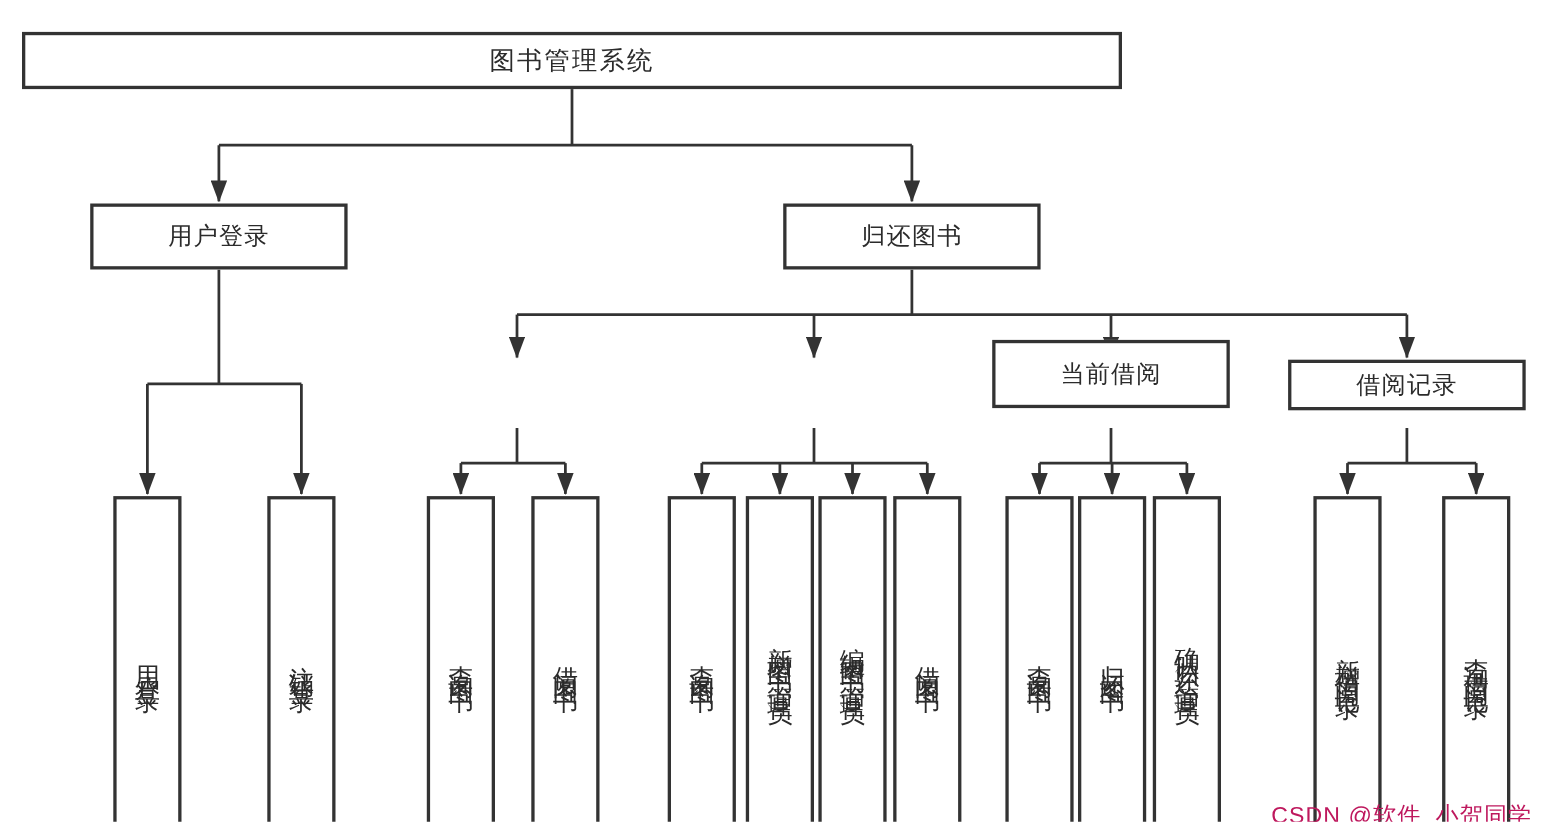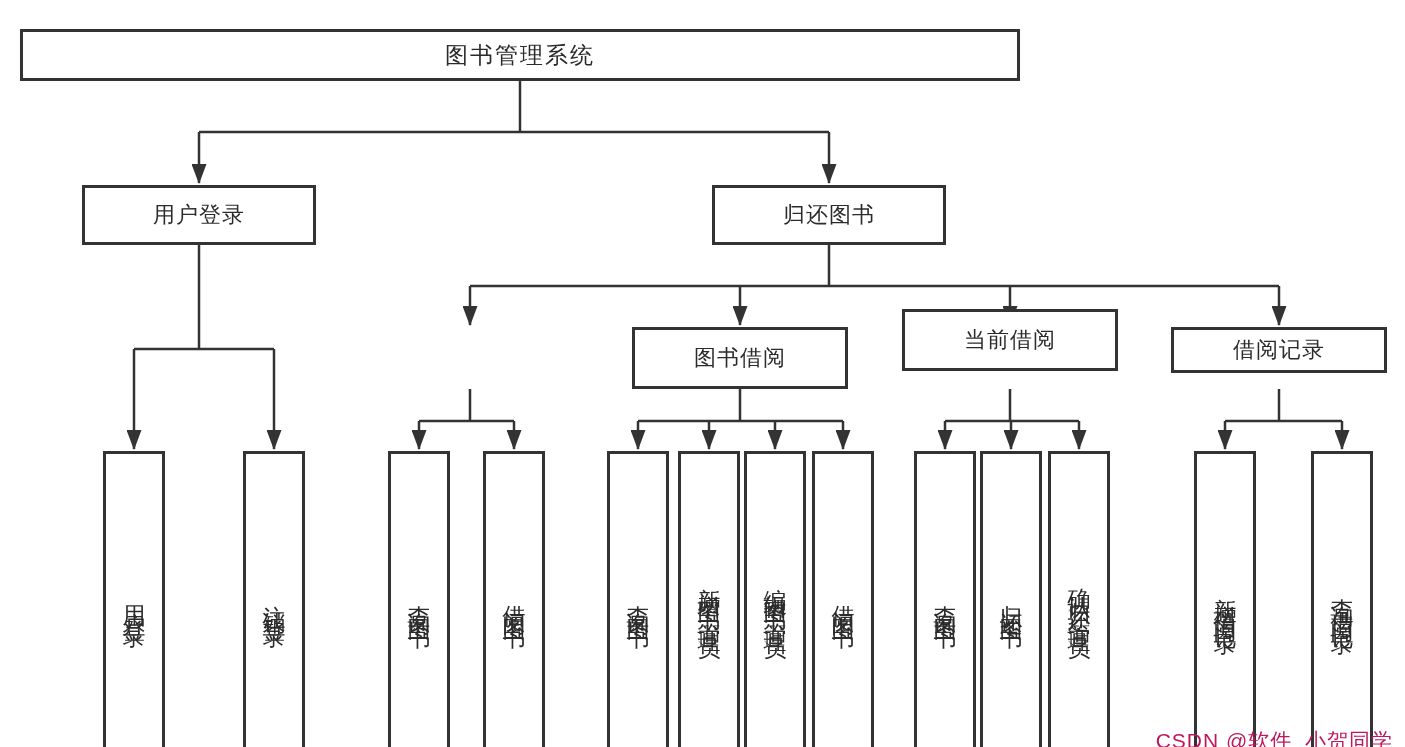--- a/index.html
+++ b/index.html
@@ -88,21 +88,20 @@
       <line x1="1225" y1="407" x2="1225" y2="435" marker-end="url(#ah)"></line>
       <line x1="1342" y1="407" x2="1342" y2="435" marker-end="url(#ah)"></line>
     </g>
   </svg>
 
   <div class="box root-box" style="left:20px; top:15px; width:1000px; height:52px">图书管理系统</div>
 
   <div class="box" style="left:82px; top:171px; width:234px; height:60px">用户登录</div>
   <div class="box" style="left:712px; top:171px; width:234px; height:60px">归还图书</div>
 
-  <div class="box" style="left:632px; top:313px; width:216px; height:62px">图书借阅</div>
   <div class="box" style="left:902px; top:295px; width:216px; height:62px">当前借阅</div>
   <div class="box" style="left:1171px; top:313px; width:216px; height:46px">借阅记录</div>
 
   <div class="box leaf" style="left:103px; top:437px; width:62px; height:300px">用户登录</div>
   <div class="box leaf" style="left:243px; top:437px; width:62px; height:300px">注销登录</div>
 
   <div class="box leaf" style="left:388px; top:437px; width:62px; height:300px">查询图书</div>
   <div class="box leaf" style="left:483px; top:437px; width:62px; height:300px">借阅图书</div>
 
   <div class="box leaf" style="left:607px; top:437px; width:62px; height:300px">查询图书</div>

